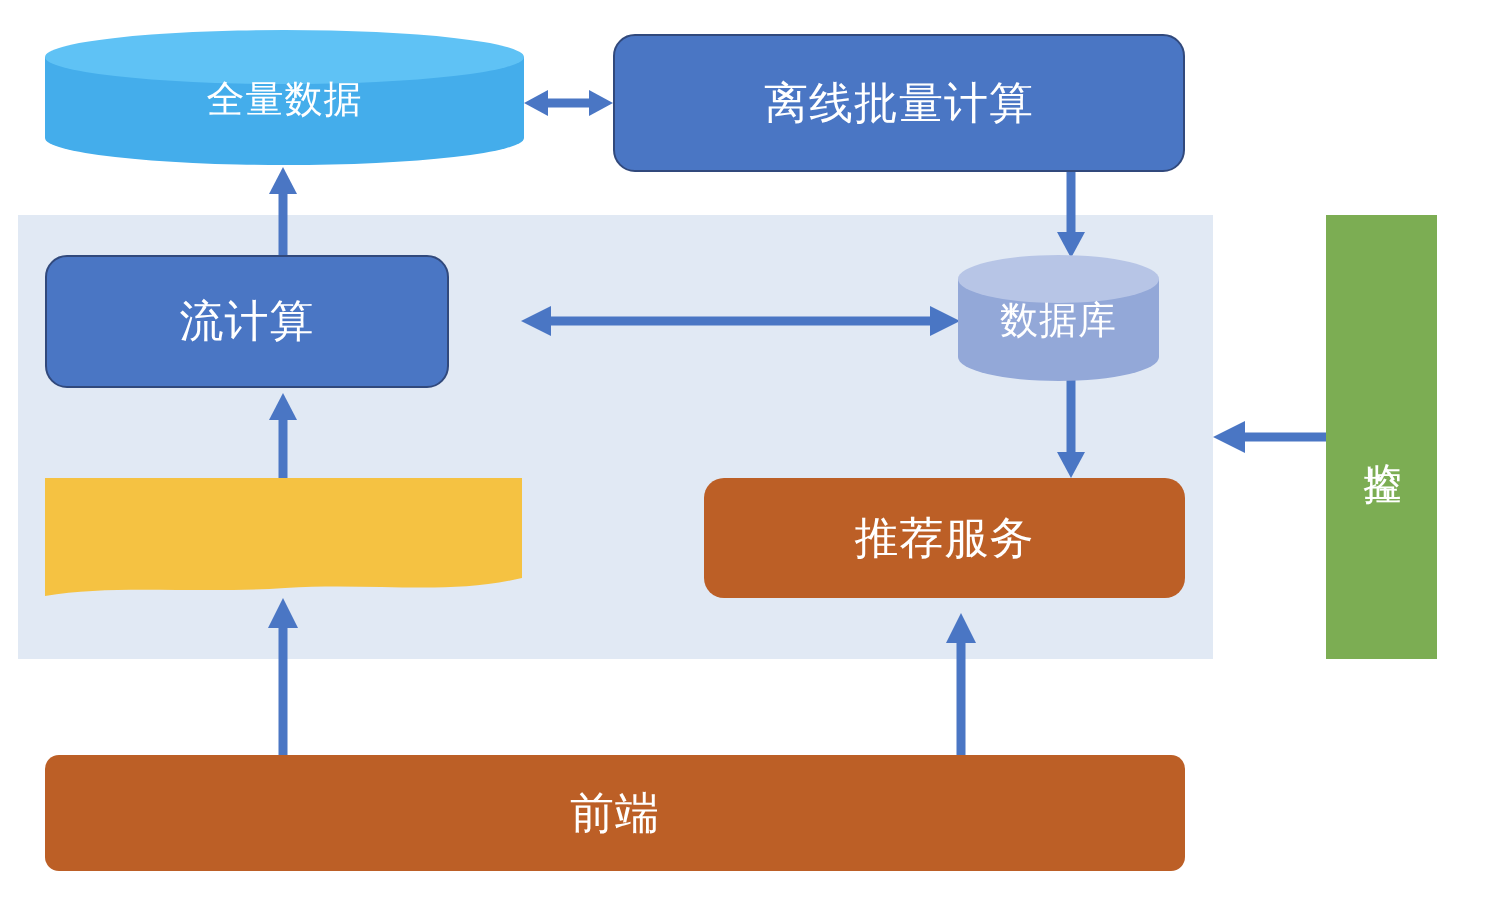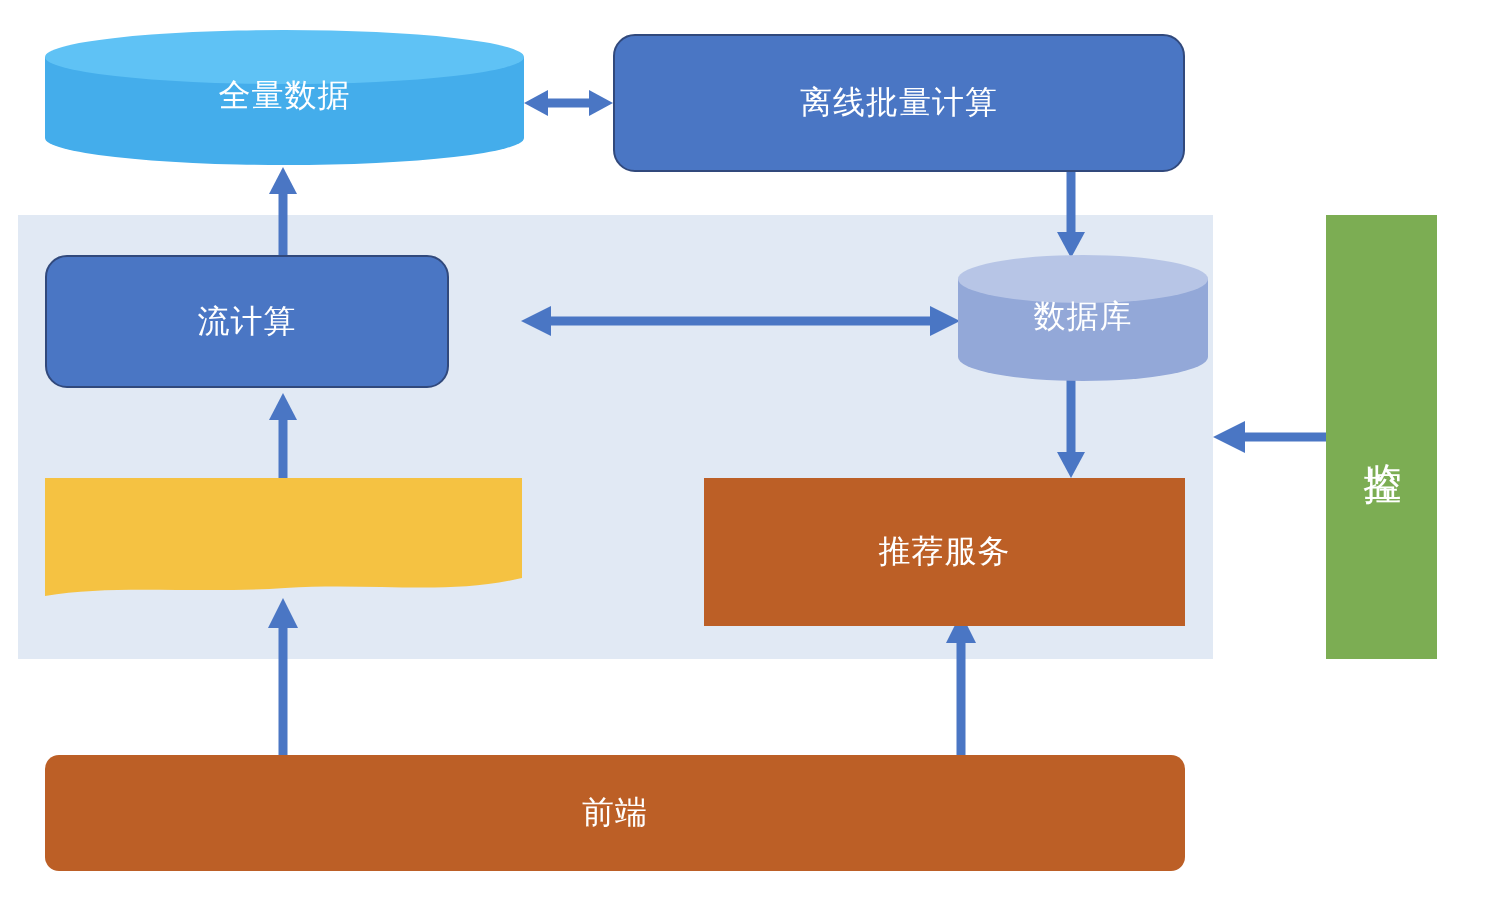--- a/index.html
+++ b/index.html
@@ -14,21 +14,21 @@
     position: relative;
     width: 1492px;
     height: 908px;
     background: #ffffff;
     overflow: hidden;
   }
   .node-label {
     position: relative;
     z-index: 3;
     color: #ffffff;
-    font-size: 32px;
+    font-size: 44px;
     line-height: 1.1;
     letter-spacing: 1px;
     white-space: pre;
     text-align: center;
     pointer-events: none;
   }
   .abs { position: absolute; }
 
   
   #realtime-panel {
@@ -85,21 +85,21 @@
     top: 0;
     width: 100%;
     height: 100%;
   }
   .cylinder .cyl-label {
     position: absolute;
     left: 0;
     right: 0;
     text-align: center;
     color: #ffffff;
-    font-size: 32px;
+    font-size: 38px;
     letter-spacing: 1px;
     white-space: pre;
   }
 
   
   .wave-shape { position: absolute; z-index: 3; }
   .wave-shape svg { position: absolute; left: 0; top: 0; width: 100%; height: 100%; }
   .wave-shape .wave-label {
     position: absolute;
     left: 0; right: 0;
@@ -192,35 +192,35 @@
   </div>
 
   <div class="box rounded-blue abs" style="left:613px; top:34px; width:572px; height:138px;">
     <span class="node-label">离线批量计算</span>
   </div>
 
   <div class="box rounded-blue abs" style="left:45px; top:255px; width:404px; height:133px;">
     <span class="node-label">流计算</span>
   </div>
 
-  <div class="cylinder abs" style="left:958px; top:255px; width:250px; height:126px;">
+  <div class="cylinder abs" style="left:958px; top:255px; width:184px; height:126px;padding-left:17px;">
     <svg viewBox="0 0 227 126" preserveAspectRatio="none">
       <path d="M0 24 L0 102 A113.5 24 0 0 0 227 102 L227 24 Z" fill="#93a8d8"></path>
       <ellipse cx="113.5" cy="24" rx="113.5" ry="24" fill="#b7c5e6"></ellipse>
     </svg>
     <div class="cyl-label" style="top:40px;">数据库</div>
   </div>
 
   <div class="wave-shape abs" style="left:45px; top:478px; width:477px; height:120px;">
     <svg viewBox="0 0 477 120" preserveAspectRatio="none">
       <path d="M0 0 L477 0 L477 100 C400 118 330 104 240 110 C150 116 70 106 0 118 Z" fill="#f5c242"></path>
     </svg>
   </div>
 
-  <div class="box rect-orange abs" style="left:704px; top:478px; width:481px; height:148px;">
+  <div class="box rect-orange abs" style="left:704px; top:478px; width:481px; height:120px;border-radius:20px;">
     <span class="node-label">推荐服务</span>
   </div>
 
   <div class="box rect-orange abs" style="left:45px; top:755px; width:1140px; height:116px;border-radius:14px;">
     <span class="node-label">前端</span>
   </div>
 
   <div class="box rect-green abs" style="left:1326px; top:215px; width:111px; height:444px;">
     <span class="vertical-text">监控</span>
   </div>

